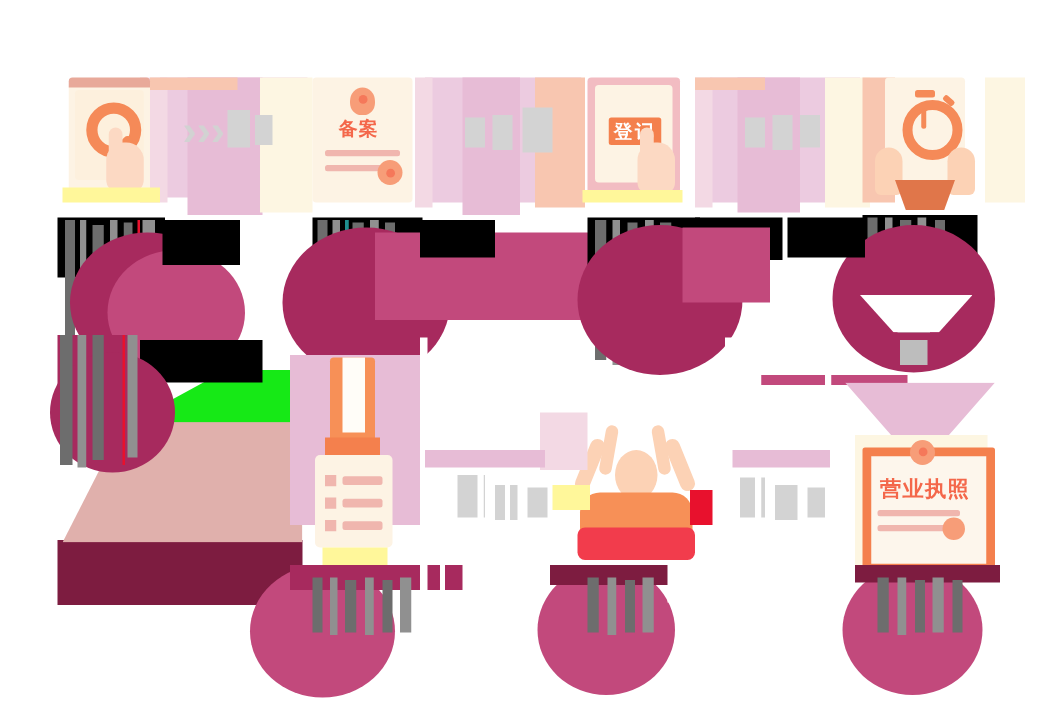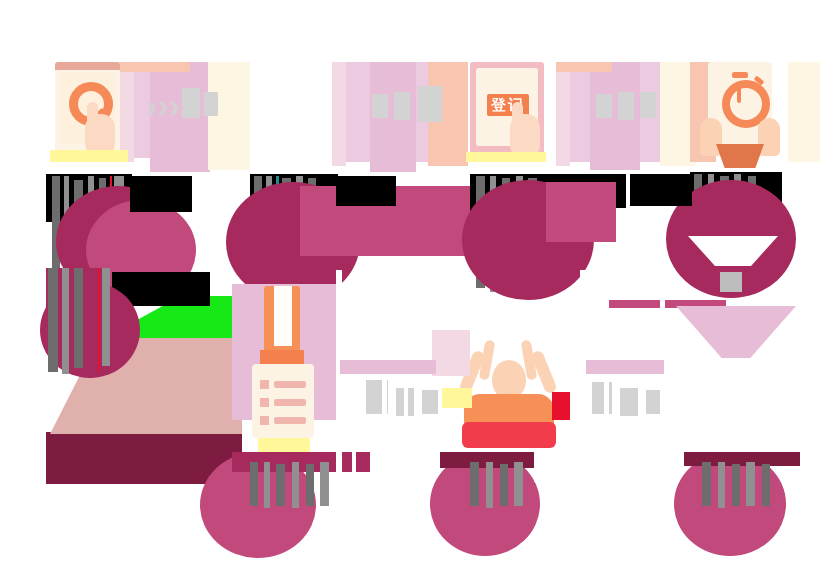--- a/index.html
+++ b/index.html
@@ -133,20 +133,30 @@
     <div class="hand" style="left:30px;top:56px;width:30px;height:40px;"></div>
     <div class="hand-finger" style="left:32px;top:44px;width:11px;height:20px;"></div>
   </div>
 
   <div class="glitch g-yellow" style="left:50px;top:150px;width:78px;height:12px;"></div>
 
   <div class="chev" style="left:146px;top:88px;">›››</div>
   <div class="chev-block" style="left:182px;top:88px;width:18px;height:30px;"></div>
   <div class="chev-block" style="left:204px;top:92px;width:14px;height:24px;"></div>
 
+  <div class="step" style="left:250px;top:56px;width:82px;height:110px;">
+    <div class="card" style="left:0;top:6px;width:80px;height:100px;"></div>
+    <div class="seal" style="left:30px;top:14px;width:20px;height:22px;"></div>
+    <div class="seal-dot" style="left:37px;top:20px;width:7px;height:7px;"></div>
+    <div class="cn-red" style="left:21px;top:38px;font-size:15px;">备案</div>
+    <div class="rule" style="left:10px;top:64px;width:60px;height:5px;"></div>
+    <div class="rule" style="left:10px;top:76px;width:60px;height:5px;"></div>
+    <div class="seal" style="left:52px;top:72px;width:20px;height:20px;border-radius:50%;"></div>
+    <div class="seal-dot" style="left:59px;top:79px;width:7px;height:7px;"></div>
+  </div>
 
   <div class="chev-block" style="left:372px;top:94px;width:16px;height:24px;"></div>
   <div class="chev-block" style="left:394px;top:92px;width:16px;height:28px;"></div>
   <div class="chev-block" style="left:418px;top:86px;width:24px;height:36px;"></div>
 
   <div class="step" style="left:470px;top:58px;width:80px;height:110px;">
     <div class="card" style="left:0;top:4px;width:74px;height:96px;background:#f2bcc2;"></div>
     <div class="card" style="left:6px;top:10px;width:62px;height:78px;background:#fdf3e4;"></div>
     <div class="chip" style="left:17px;top:36px;width:42px;height:22px;">
       <span>登记</span>
@@ -261,20 +271,30 @@
     <div class="p-arm" style="left:34px;top:4px;width:10px;height:40px;transform:rotate(10deg);"></div>
     <div class="p-arm" style="left:76px;top:4px;width:10px;height:40px;transform:rotate(-10deg);"></div>
     <div class="p-head" style="left:44px;top:24px;width:34px;height:40px;"></div>
     <div class="p-body" style="left:16px;top:58px;width:90px;height:34px;"></div>
     <div class="p-lower" style="left:14px;top:86px;width:94px;height:26px;"></div>
     <div class="glitch g-red" style="left:104px;top:56px;width:18px;height:28px;"></div>
     <div class="glitch g-yellow" style="left:-6px;top:52px;width:30px;height:20px;"></div>
   </div>
   <div class="glitch g-pale" style="left:432px;top:330px;width:38px;height:46px;"></div>
 
+  <div class="step" style="left:686px;top:352px;width:106px;height:106px;">
+    <div class="glitch g-cream" style="left:-2px;top:-4px;width:106px;height:108px;"></div>
+    <div class="lic-frame" style="left:4px;top:6px;width:92px;height:86px;"></div>
+    <div class="lic-seal" style="left:42px;top:0px;width:20px;height:20px;"></div>
+    <div class="seal-dot" style="left:49px;top:6px;width:7px;height:7px;"></div>
+    <div class="cn-red" style="left:18px;top:28px;font-size:17px;">营业执照</div>
+    <div class="rule" style="left:16px;top:56px;width:66px;height:5px;"></div>
+    <div class="rule" style="left:16px;top:68px;width:66px;height:5px;"></div>
+    <div class="lic-seal" style="left:68px;top:62px;width:18px;height:18px;"></div>
+  </div>
 
   <div class="glitch g-mag2 circ" style="left:200px;top:452px;width:116px;height:106px;"></div>
   <div class="glitch g-mag" style="left:232px;top:452px;width:138px;height:20px;"></div>
   <div class="glitch g-gray" style="left:250px;top:462px;width:8px;height:44px;"></div>
   <div class="glitch g-gray2" style="left:264px;top:462px;width:6px;height:46px;"></div>
   <div class="glitch g-gray" style="left:276px;top:464px;width:9px;height:42px;"></div>
   <div class="glitch g-gray2" style="left:292px;top:462px;width:7px;height:46px;"></div>
   <div class="glitch g-gray" style="left:306px;top:464px;width:8px;height:42px;"></div>
   <div class="glitch g-gray2" style="left:320px;top:462px;width:9px;height:44px;"></div>
 

